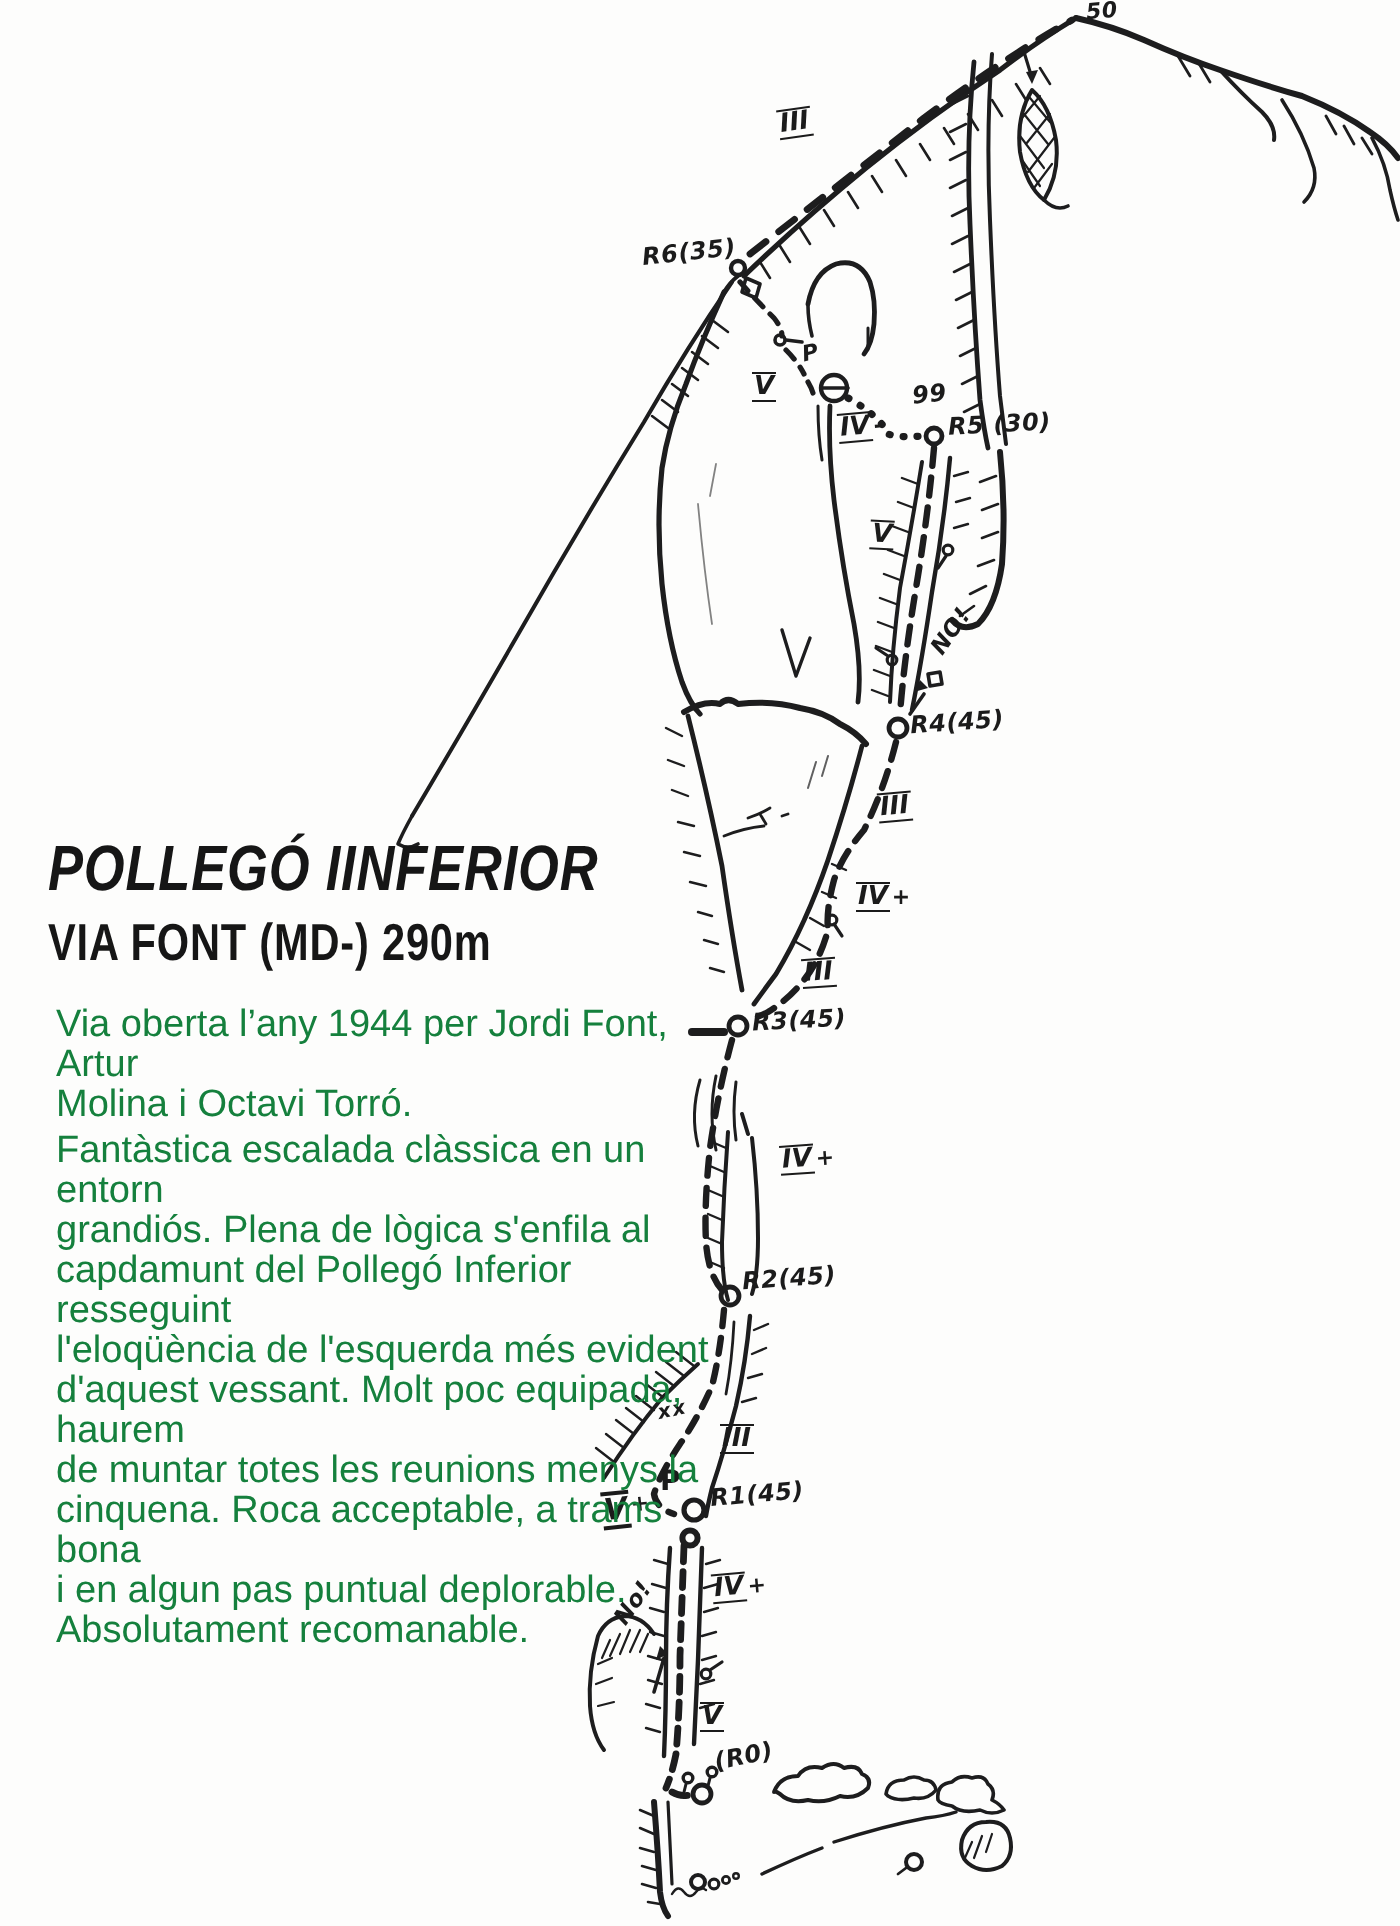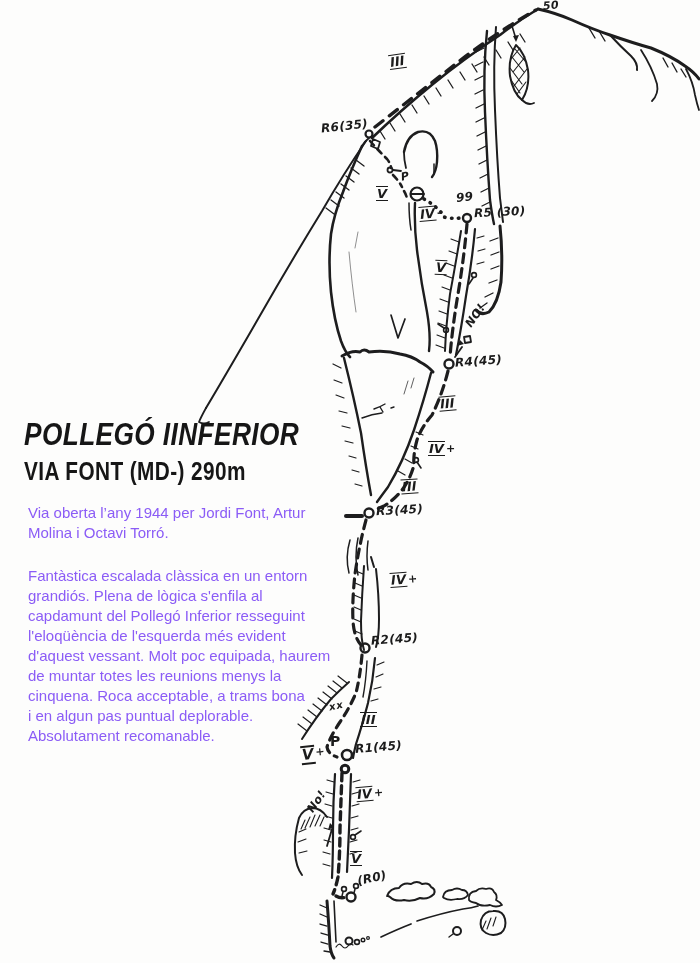--- a/index.html
+++ b/index.html
@@ -22,22 +22,22 @@
              border-top:1.7px solid #1b1b1b;border-bottom:1.7px solid #1b1b1b;}
   .grade .suf{font-size:11px;margin-left:1px;margin-top:2px;}
   .grade.grade-big .rn{font-size:15px;border-top-width:2px;border-bottom-width:2px;}
   
   .title{position:absolute;left:24px;top:418px;margin:0;font-size:32px;font-weight:700;
          font-style:italic;line-height:1.05;white-space:nowrap;color:#161616;
          transform:scaleX(.82);transform-origin:left top;letter-spacing:.5px;}
   .subtitle{position:absolute;left:24px;top:457px;margin:0;font-size:26px;font-weight:700;
             line-height:1.1;white-space:nowrap;color:#161616;
             transform:scaleX(.8);transform-origin:left top;letter-spacing:.5px;}
-  .para{position:absolute;left:28px;width:345px;font-size:15px;line-height:20px;
-        white-space:pre-line;color:#8b5cf6;font-weight:400;}
+  .para{position:absolute;left:28px;width:345px;font-size:19px;line-height:20px;
+        white-space:pre-line;color:#15803d;font-weight:400;}
   #para1{top:503px;}
   #para2{top:566px;}
   #para3{top:764px;}
 </style>
 </head>
 <body>
 
 <div class="page">
 
   <svg class="topo" width="700" height="963" viewBox="0 0 700 963">

